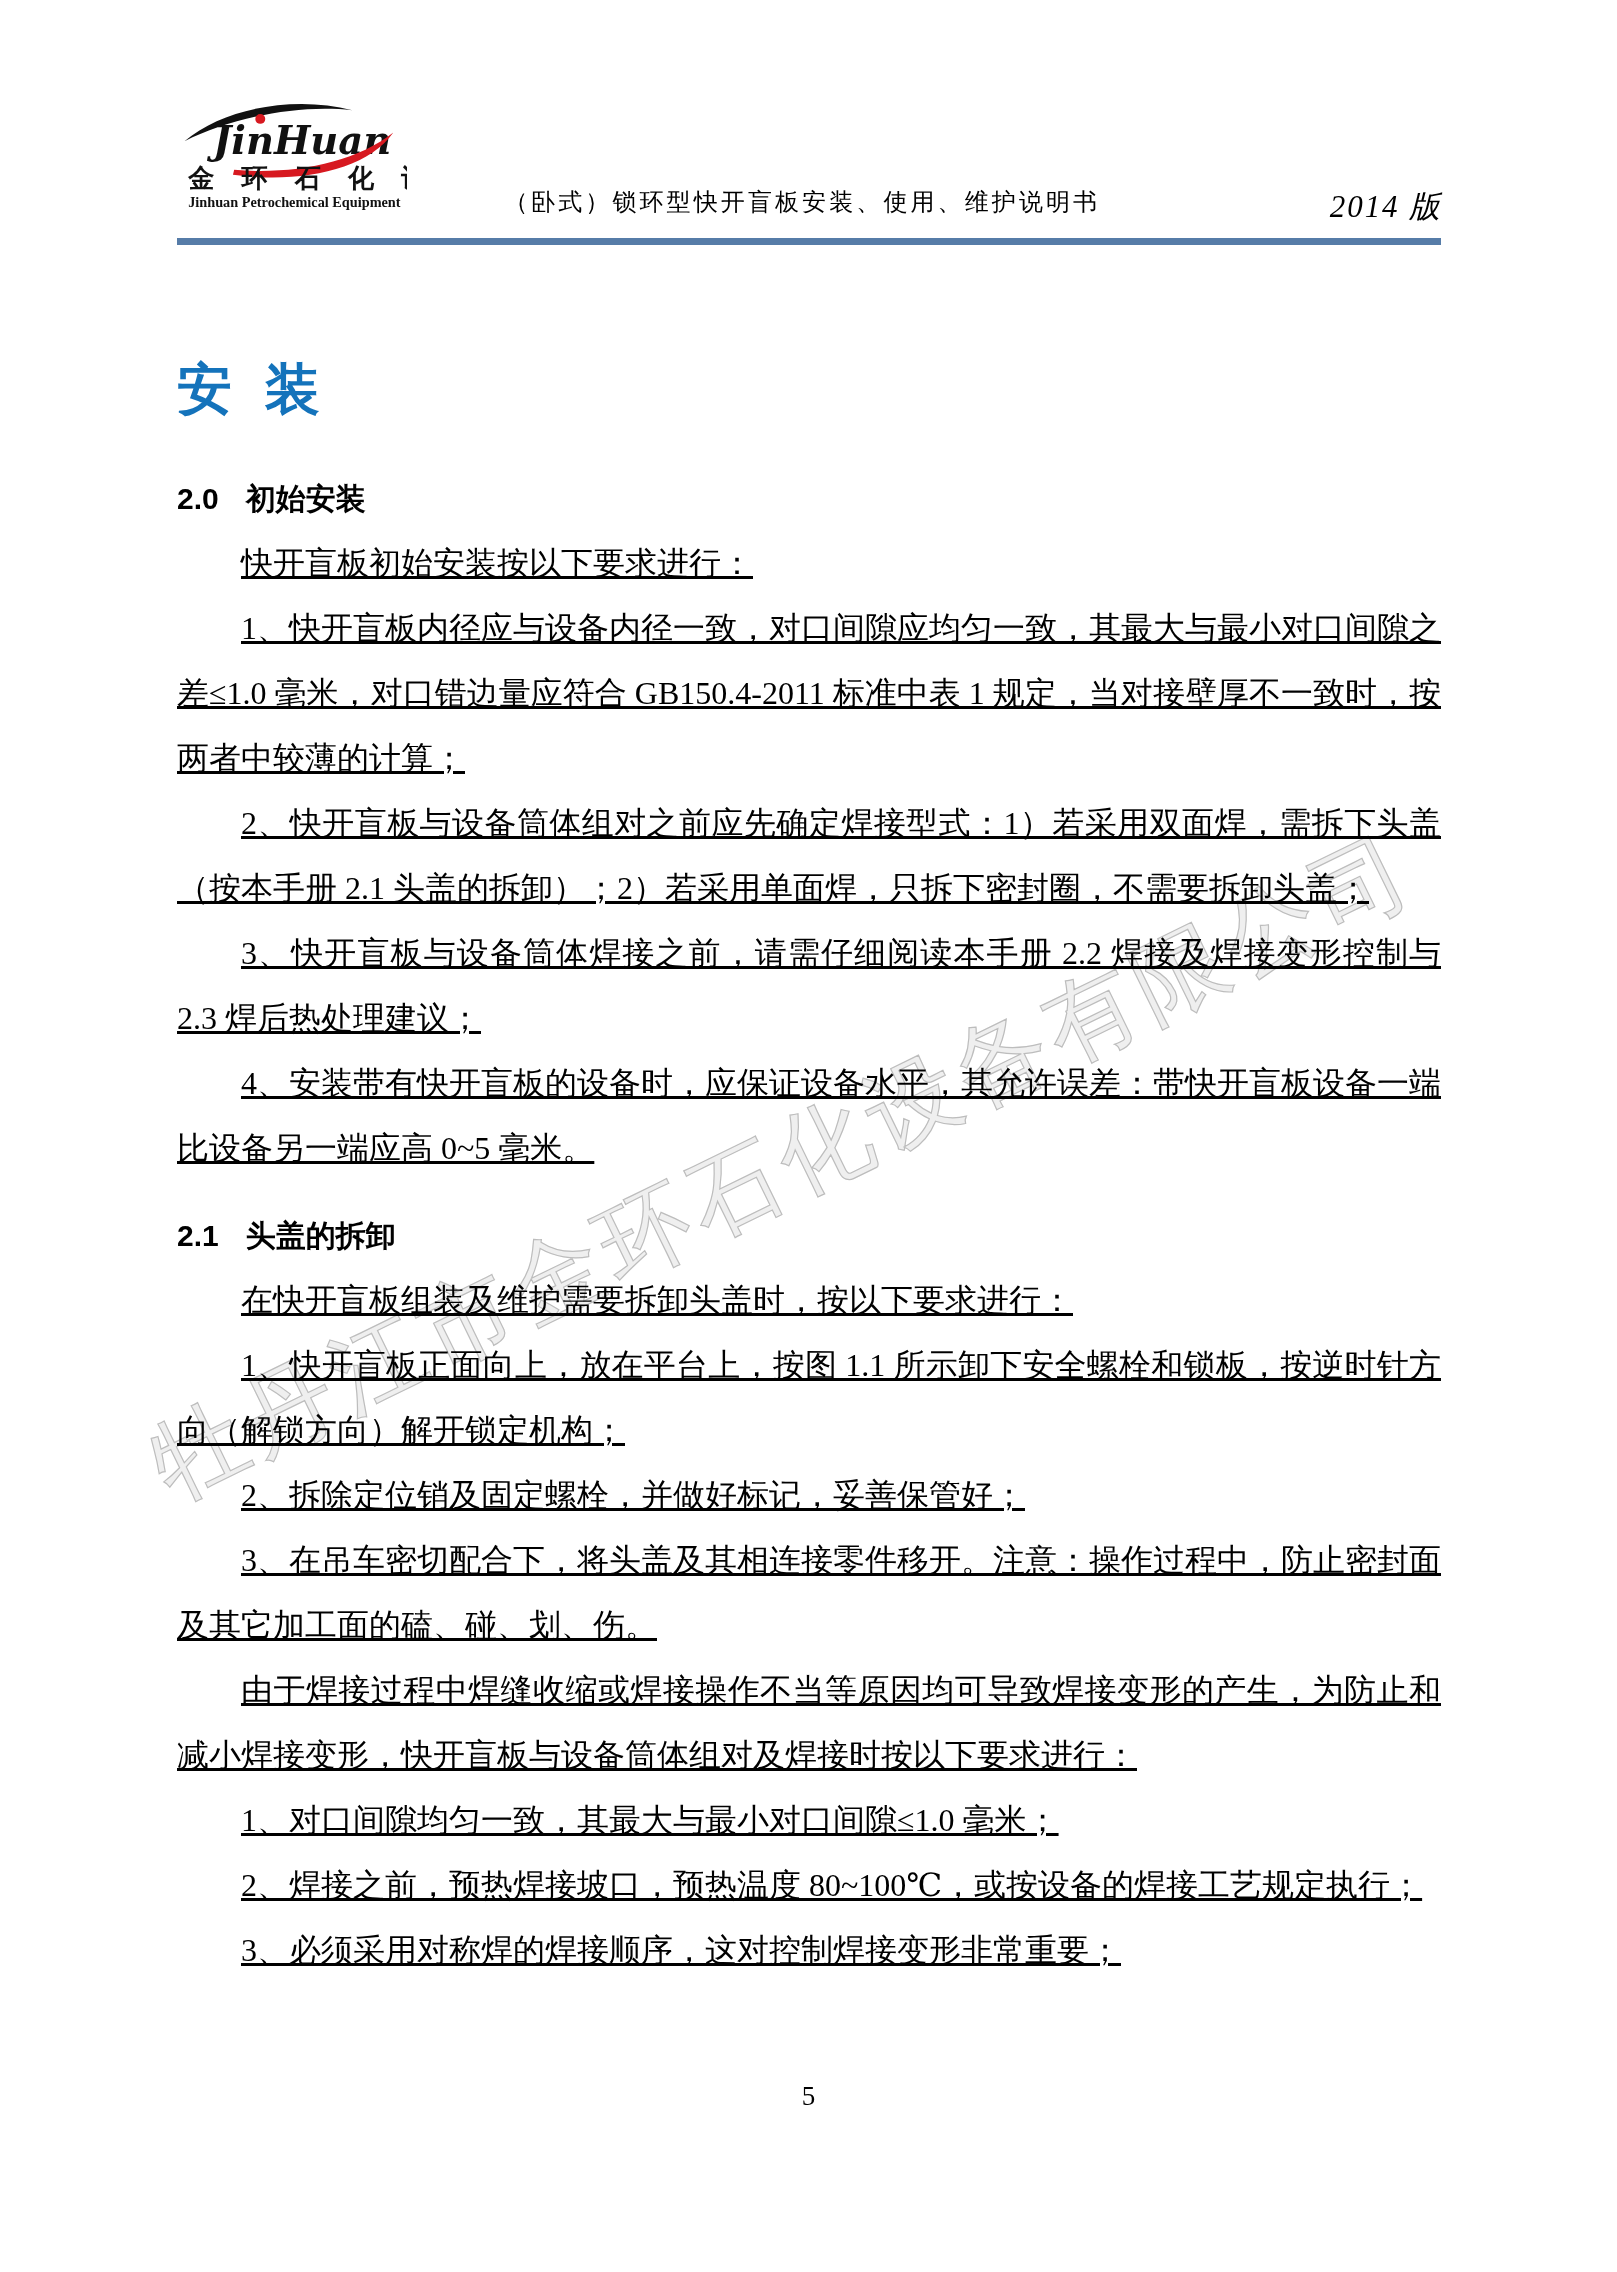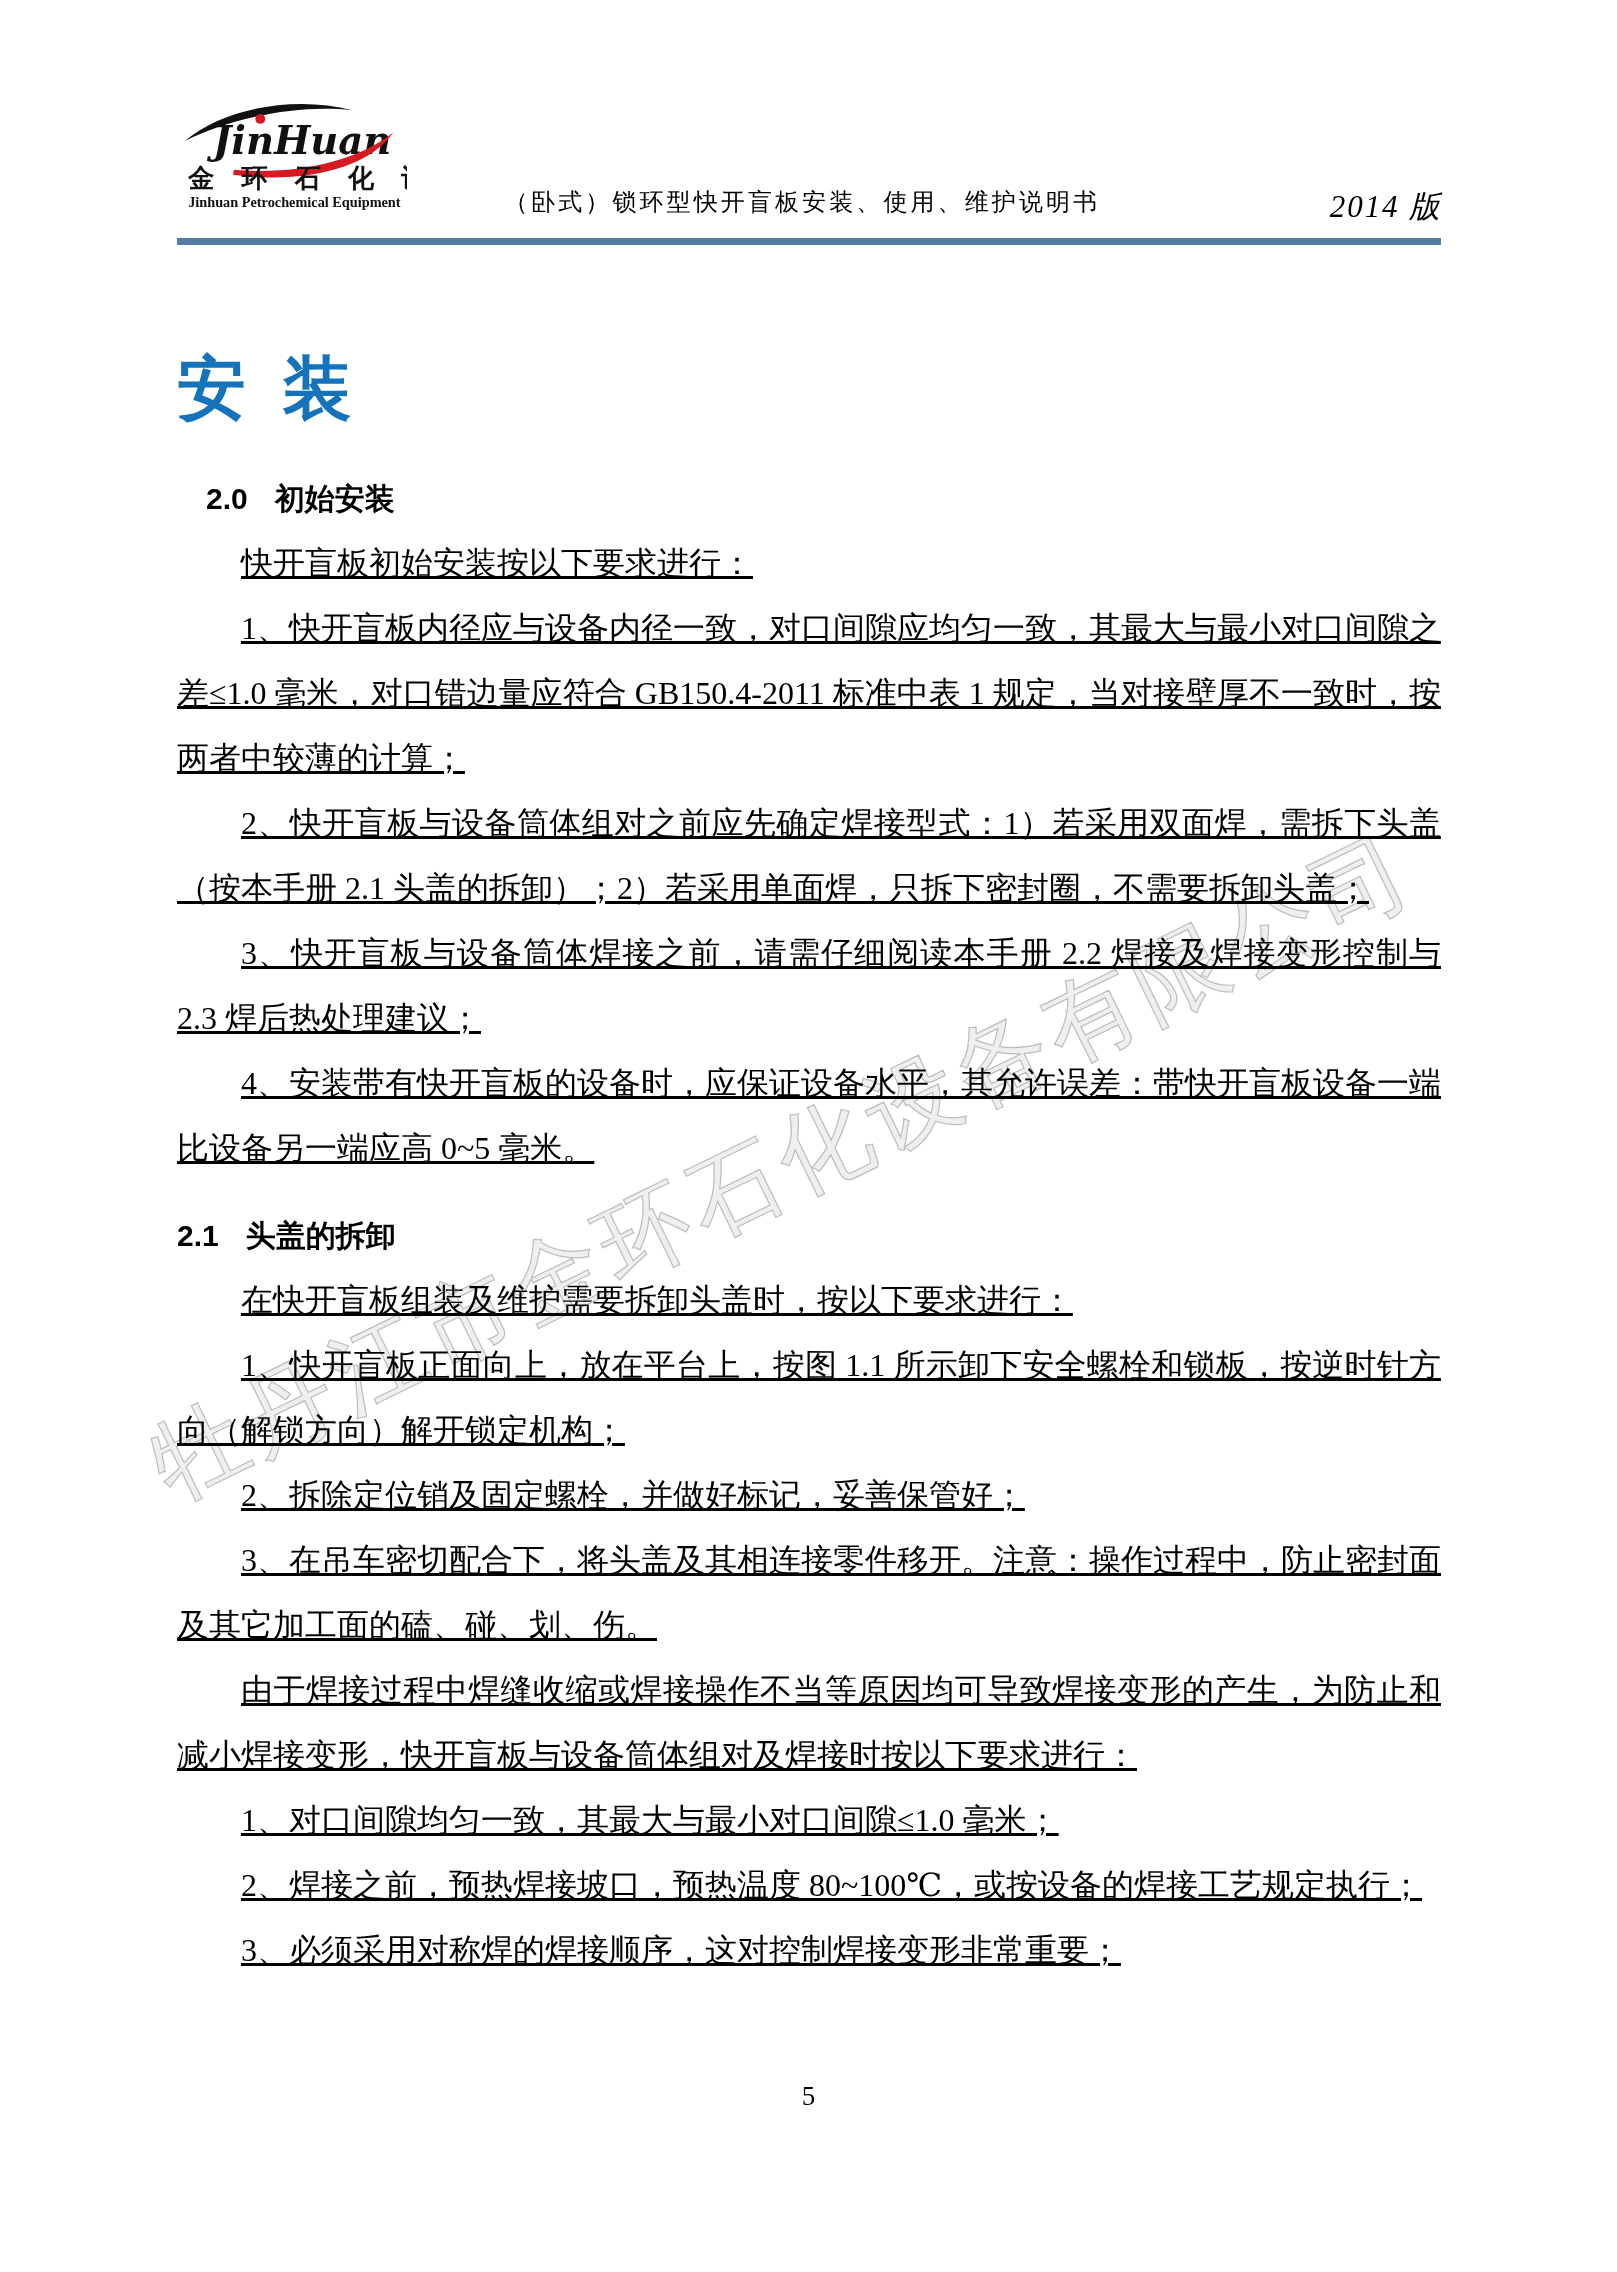--- a/index.html
+++ b/index.html
@@ -47,34 +47,34 @@
   }
 
   
   .content {
     position: absolute; left: 177px; top: 338px; width: 1264px; z-index: 1;
   }
   .page-title {
     margin: 0 0 26px 0;
     font-family: "Liberation Sans", "DejaVu Sans", sans-serif;
     font-weight: bold;
-    font-size: 69px;
+    font-size: 55px;
     line-height: 102px;
     letter-spacing: 8.7px;
     color: #1473bb;
   }
   h2.sec-head {
     margin: 22.3px 0 0 0;
     font-family: "Liberation Sans", "DejaVu Sans", sans-serif;
     font-weight: bold;
     font-size: 30px;
     line-height: 65px;
     color: #000;
   }
-  h2.sec-head:first-of-type { margin-top: 0; margin-left: 29px; }
+  h2.sec-head:first-of-type { margin-top: 0; }
   .sec-num { margin-right: 27px; }
   .content p {
     margin: 0;
     font-size: 32px;
     line-height: 65px;
     text-indent: 2em;
     text-align: justify;
     font-family: "Liberation Serif", "DejaVu Serif", serif;
     text-decoration: underline;
   }

